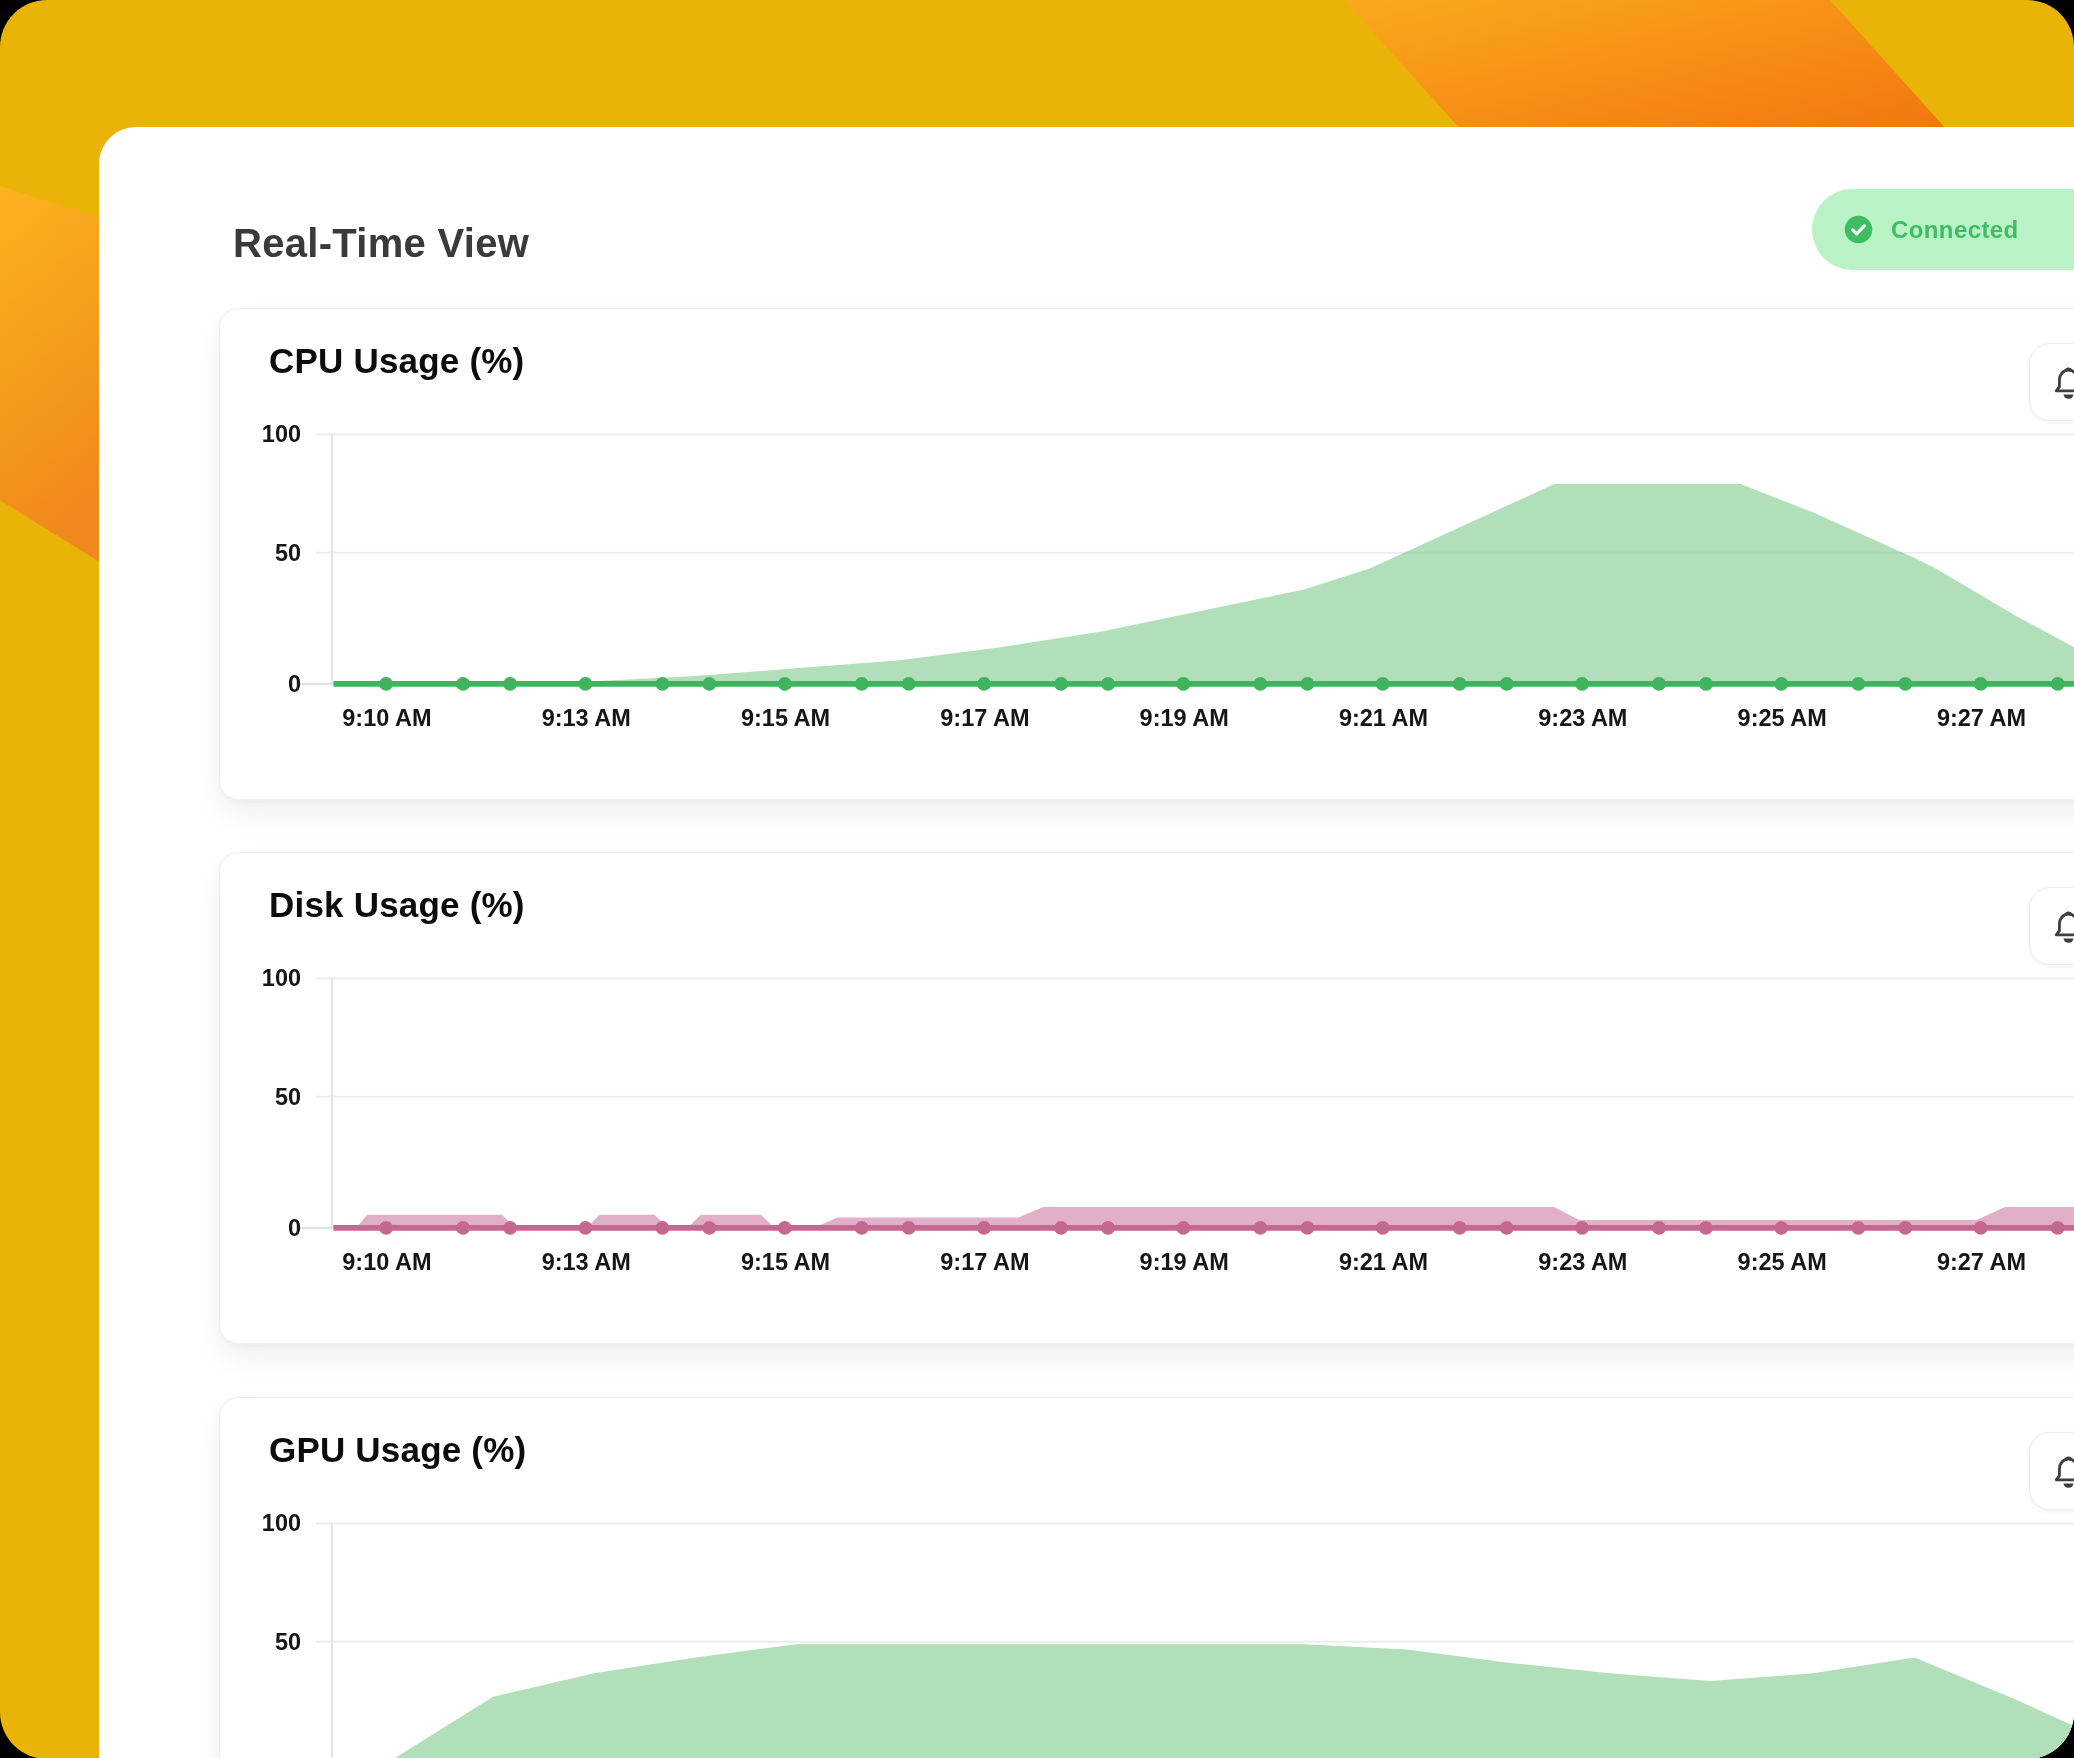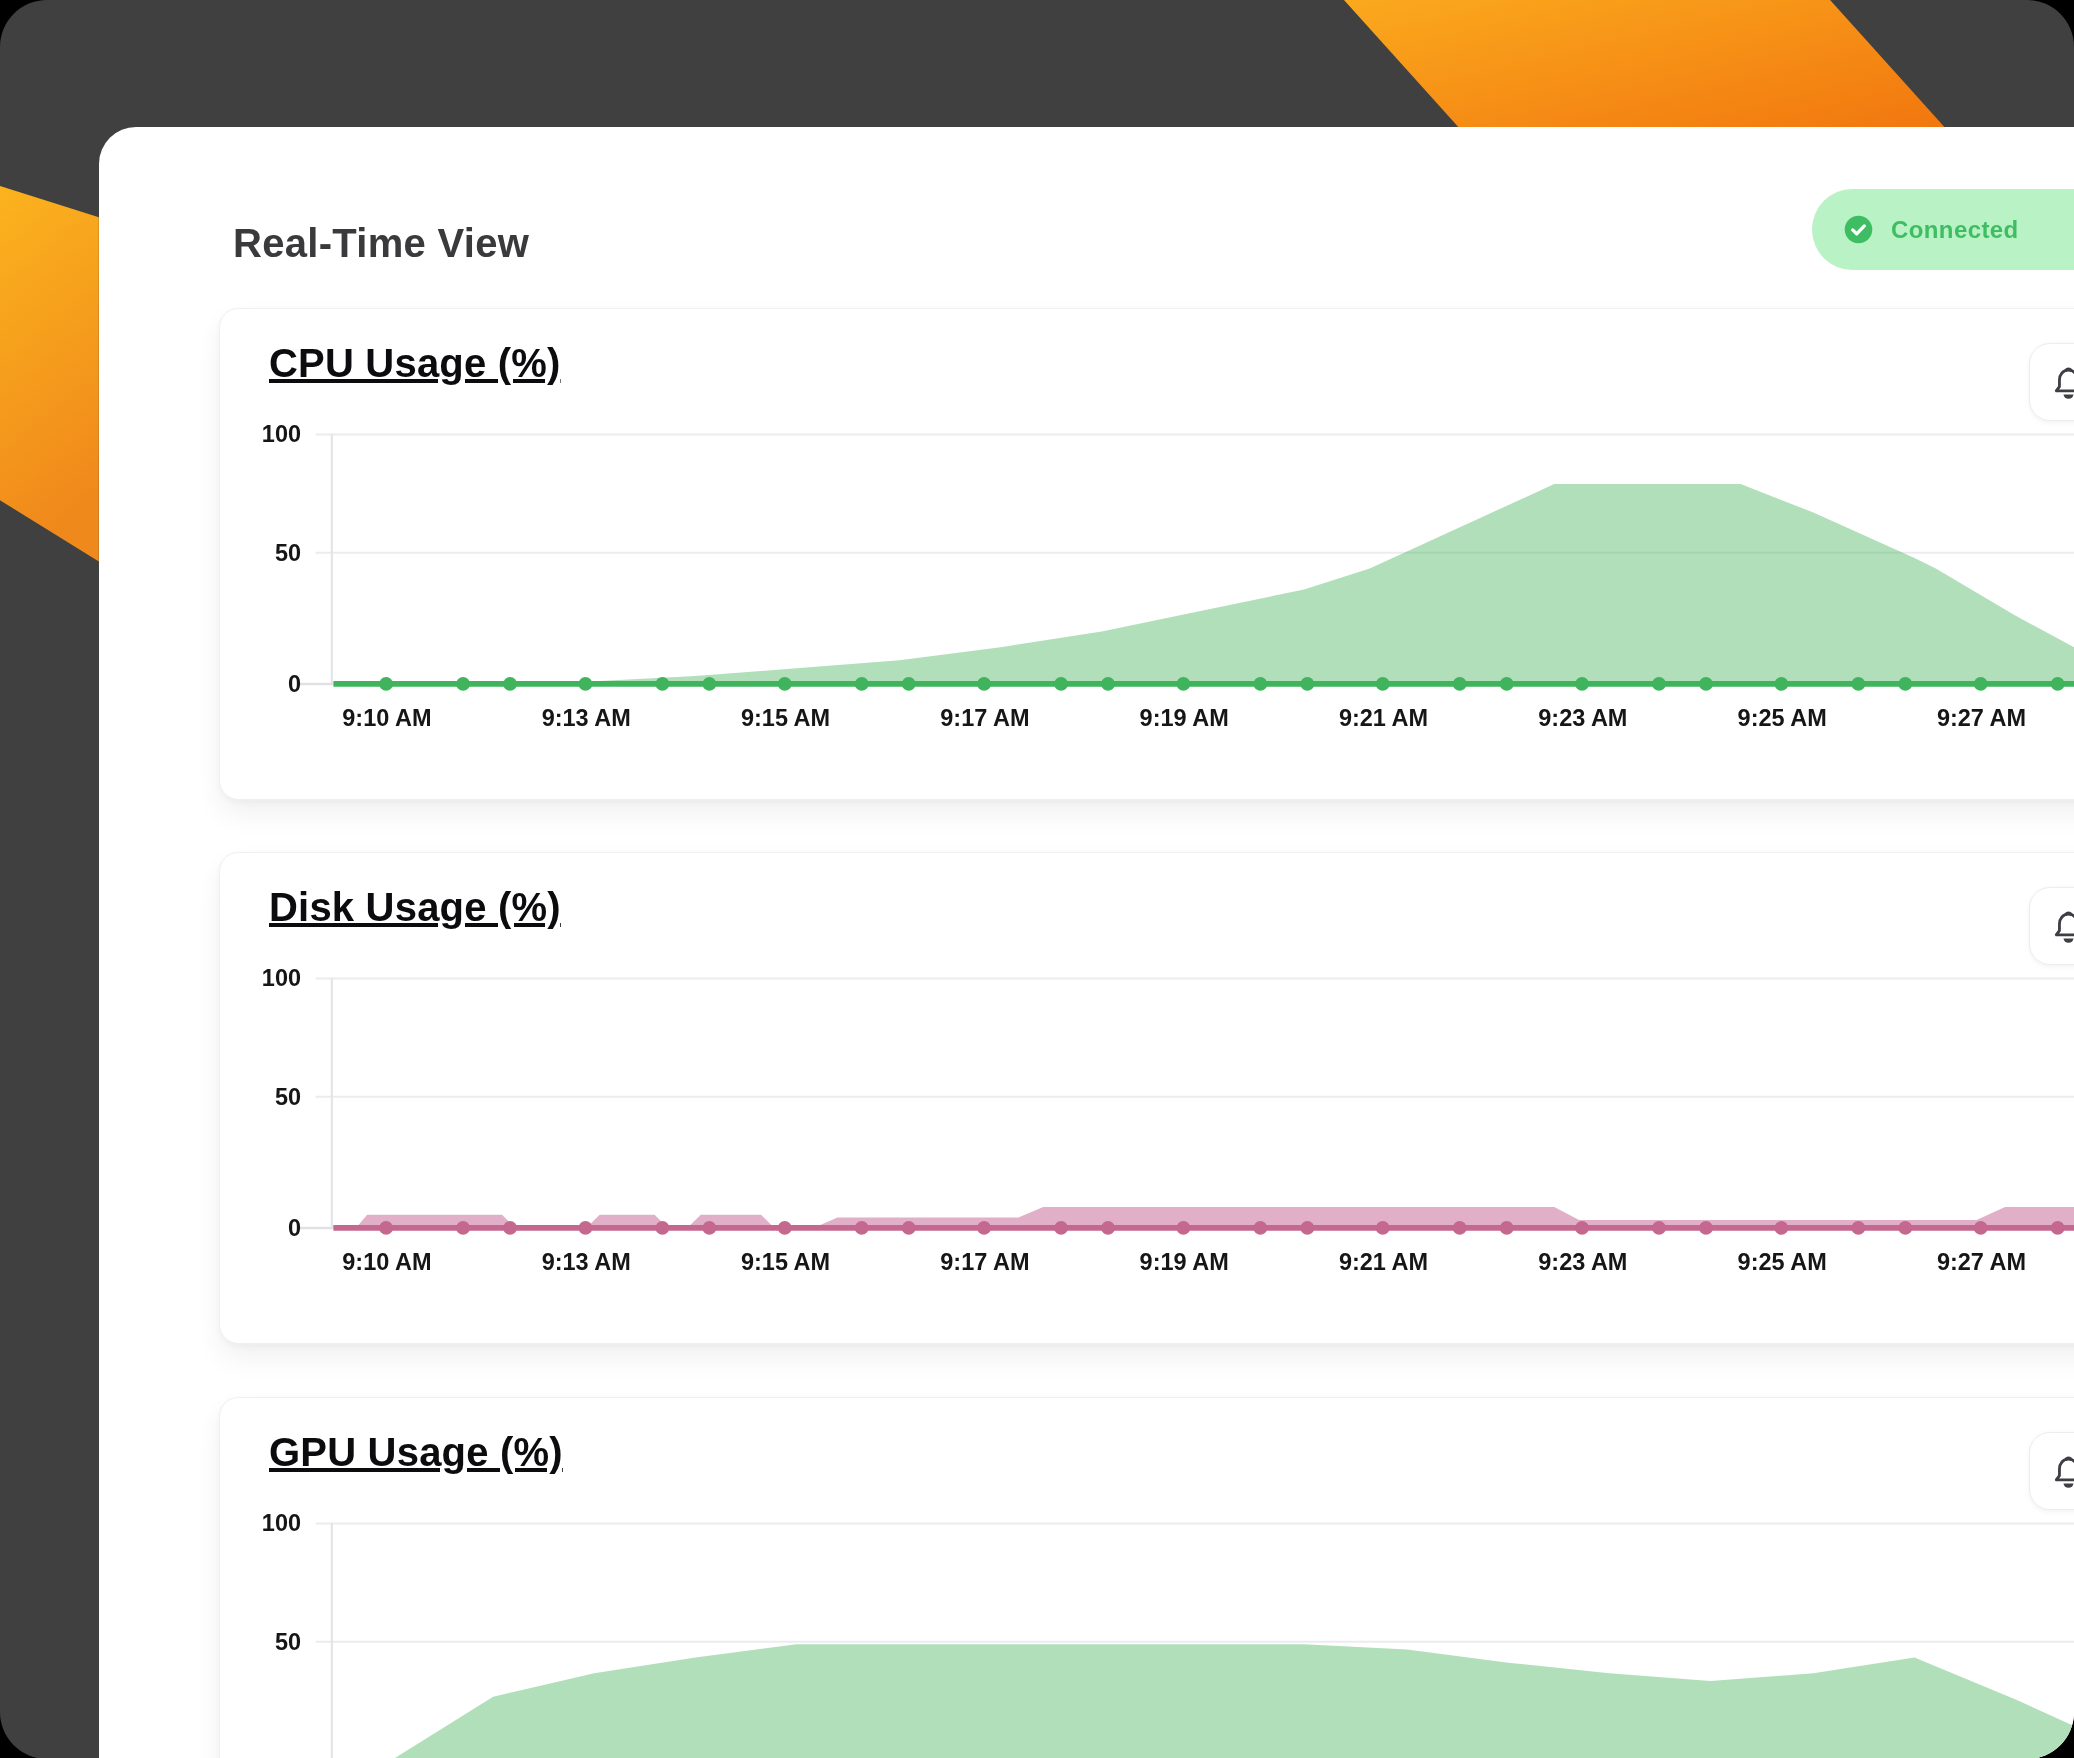--- a/index.html
+++ b/index.html
@@ -1,21 +1,21 @@
 <!DOCTYPE html>
 <html style="font-size:13px"><head>
 <meta charset="utf-8">
 <style>
   html,body{margin:0;padding:0;}
   body{
     width:2074px;height:1759px;position:relative;background:#000;
     font-family:"Liberation Sans", sans-serif;overflow:hidden;
   }
   .frame{
-    position:absolute;inset:0;background:#404040;border-radius:47px;overflow:hidden;
+    position:absolute;inset:0;background:#eab308;border-radius:47px;overflow:hidden;
   }
   .decor{position:absolute;left:0;top:0;width:2074px;height:1759px;display:block;}
   .panel{
     position:absolute;left:99px;top:127px;right:-97px;bottom:-97px;
     background:#ffffff;border-radius:37px;
   }
   .page-title{
     position:absolute;left:134px;top:94px;margin:0;
     font-size:40px;font-weight:700;color:#3a3a3c;letter-spacing:0.3px;
   }
@@ -28,21 +28,21 @@
   .card{
     position:absolute;left:120px;right:-146px;background:#fff;
     border:0.8px solid #f0f0f3;border-radius:19.4px;
     box-shadow:0 14.6px 27.5px rgba(15,23,42,.055), 0 2.4px 6.5px rgba(15,23,42,.035);
   }
   #card-cpu{top:181px;height:490px;}
   #card-disk{top:725px;height:490px;}
   #card-gpu{top:1270px;height:567px;}
   .card-title{
     position:absolute;left:49px;top:32px;margin:0;
-    font-size:40px;font-weight:700;color:#0c0c0e;letter-spacing:0.2px;text-decoration:underline;
+    font-size:35px;font-weight:700;color:#0c0c0e;letter-spacing:0.2px;
   }
   .bell-btn{
     position:absolute;left:1809px;top:34px;width:78px;height:78px;
     border-radius:21px;border:1.6px solid #ededf0;background:#fff;
     display:flex;align-items:center;justify-content:center;cursor:pointer;padding:0;
     box-shadow:0 1.6px 4.9px rgba(15,23,42,.05);
   }
   .chart-host{position:absolute;left:0;top:97px;width:1896px;height:389px;}
   .chart-host svg{display:block;}
 </style>

